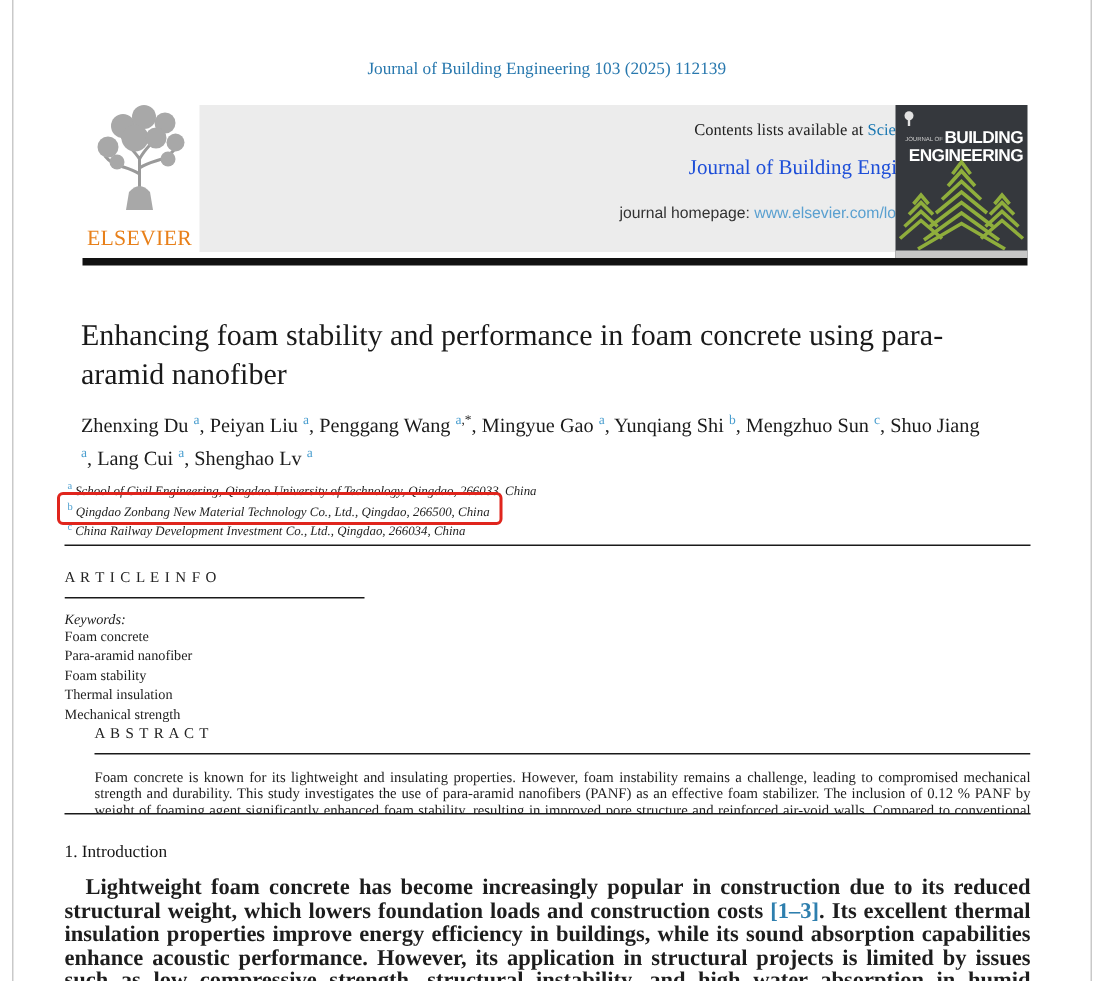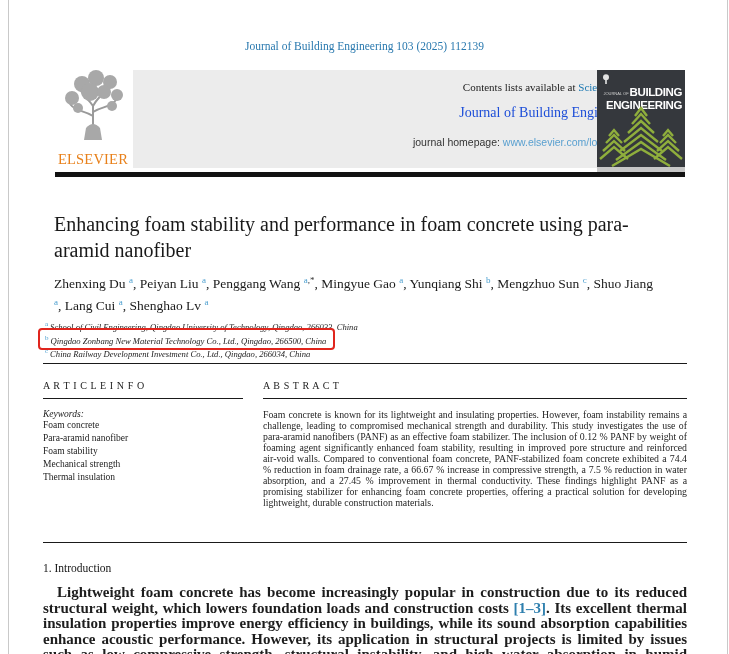--- a/index.html
+++ b/index.html
@@ -52,21 +52,21 @@
   .affil-line { white-space:nowrap; }
   .affil-inner { display:inline-block; position:relative; }
   .affil-inner sup { color:#4a9ecf; font-size:7px; font-style:normal; margin-right:2px; }
   .affil-text { font-style:italic; color:#222; }
   .affil-highlight::after { content:''; position:absolute; left:-7px; right:-9px; top:-5px; bottom:-4px;
                             border:2.5px solid #e0251d; border-radius:4px; pointer-events:none; }
 
   
   .body-block { position:absolute; left:43px; top:363px; width:644px; }
   .rule { border-top:1.5px solid #1a1a1a; }
-  .two-col { display:flex; height:178px; overflow:hidden; padding-top:16px; }
+  .two-col { display:flex; height:178px; overflow:hidden; padding-top:16px;flex-direction:column; }
   .col-left { width:200px; flex:none; }
   .col-right { flex:1; margin-left:20px; }
   .section-heading { font-size:10px; color:#222; letter-spacing:0.6px; padding-bottom:7px;
                      border-bottom:1.5px solid #1a1a1a; }
   .keywords-label { margin-top:10px; font-style:italic; font-size:9.5px; color:#222; }
   .keyword-item { font-size:9.5px; line-height:13px; color:#222; }
   .abstract-text { margin-top:10px; font-size:9.8px; line-height:11px; text-align:justify; color:#1d1d1d; }
   .intro-heading { margin-top:19px; font-size:11.5px; font-weight:normal; color:#151515; }
   .intro-para { margin-top:11px; font-size:15px; line-height:15.5px; text-align:justify;
                 text-indent:14px; color:#1d1d1d;font-weight:bold; }
@@ -161,22 +161,22 @@
   <div class="body-block">
     <div class="rule"></div>
     <div class="two-col">
       <div class="col-left">
         <div class="section-heading">A R T I C L E  I N F O</div>
         <div class="keywords-label">Keywords:</div>
         <div>
             <div class="keyword-item">Foam concrete</div>
             <div class="keyword-item">Para-aramid nanofiber</div>
             <div class="keyword-item">Foam stability</div>
+            <div class="keyword-item">Thermal insulation</div>
             <div class="keyword-item">Mechanical strength</div>
-            <div class="keyword-item">Thermal insulation</div>
           </div>
       </div>
       <div class="col-right">
         <div class="section-heading">A B S T R A C T</div>
         <div class="abstract-text">Foam concrete is known for its lightweight and insulating properties. However, foam instability remains a challenge, leading to compromised mechanical strength and durability. This study investigates the use of para-aramid nanofibers (PANF) as an effective foam stabilizer. The inclusion of 0.12 % PANF by weight of foaming agent significantly enhanced foam stability, resulting in improved pore structure and reinforced air-void walls. Compared to conventional foam concrete, PANF-stabilized foam concrete exhibited a 74.4 % reduction in foam drainage rate, a 66.67 % increase in compressive strength, a 7.5 % reduction in water absorption, and a 27.45 % improvement in thermal conductivity. These findings highlight PANF as a promising stabilizer for enhancing foam concrete properties, offering a practical solution for developing lightweight, durable construction materials.</div>
       </div>
     </div>
     <div class="rule"></div>
     <div class="intro-heading">1. Introduction</div>
     <p class="intro-para"><span>Lightweight foam concrete has become increasingly popular in construction due to its reduced structural weight, which lowers foundation loads and construction costs </span><a href="#" class="cite-link">[1–3]</a><span>. Its excellent thermal insulation properties improve energy efficiency in buildings, while its sound absorption capabilities enhance acoustic performance. However, its application in structural projects is limited by issues such as low compressive strength, structural instability, and high water absorption in humid conditions, all of which compromise long-term</span></p>

